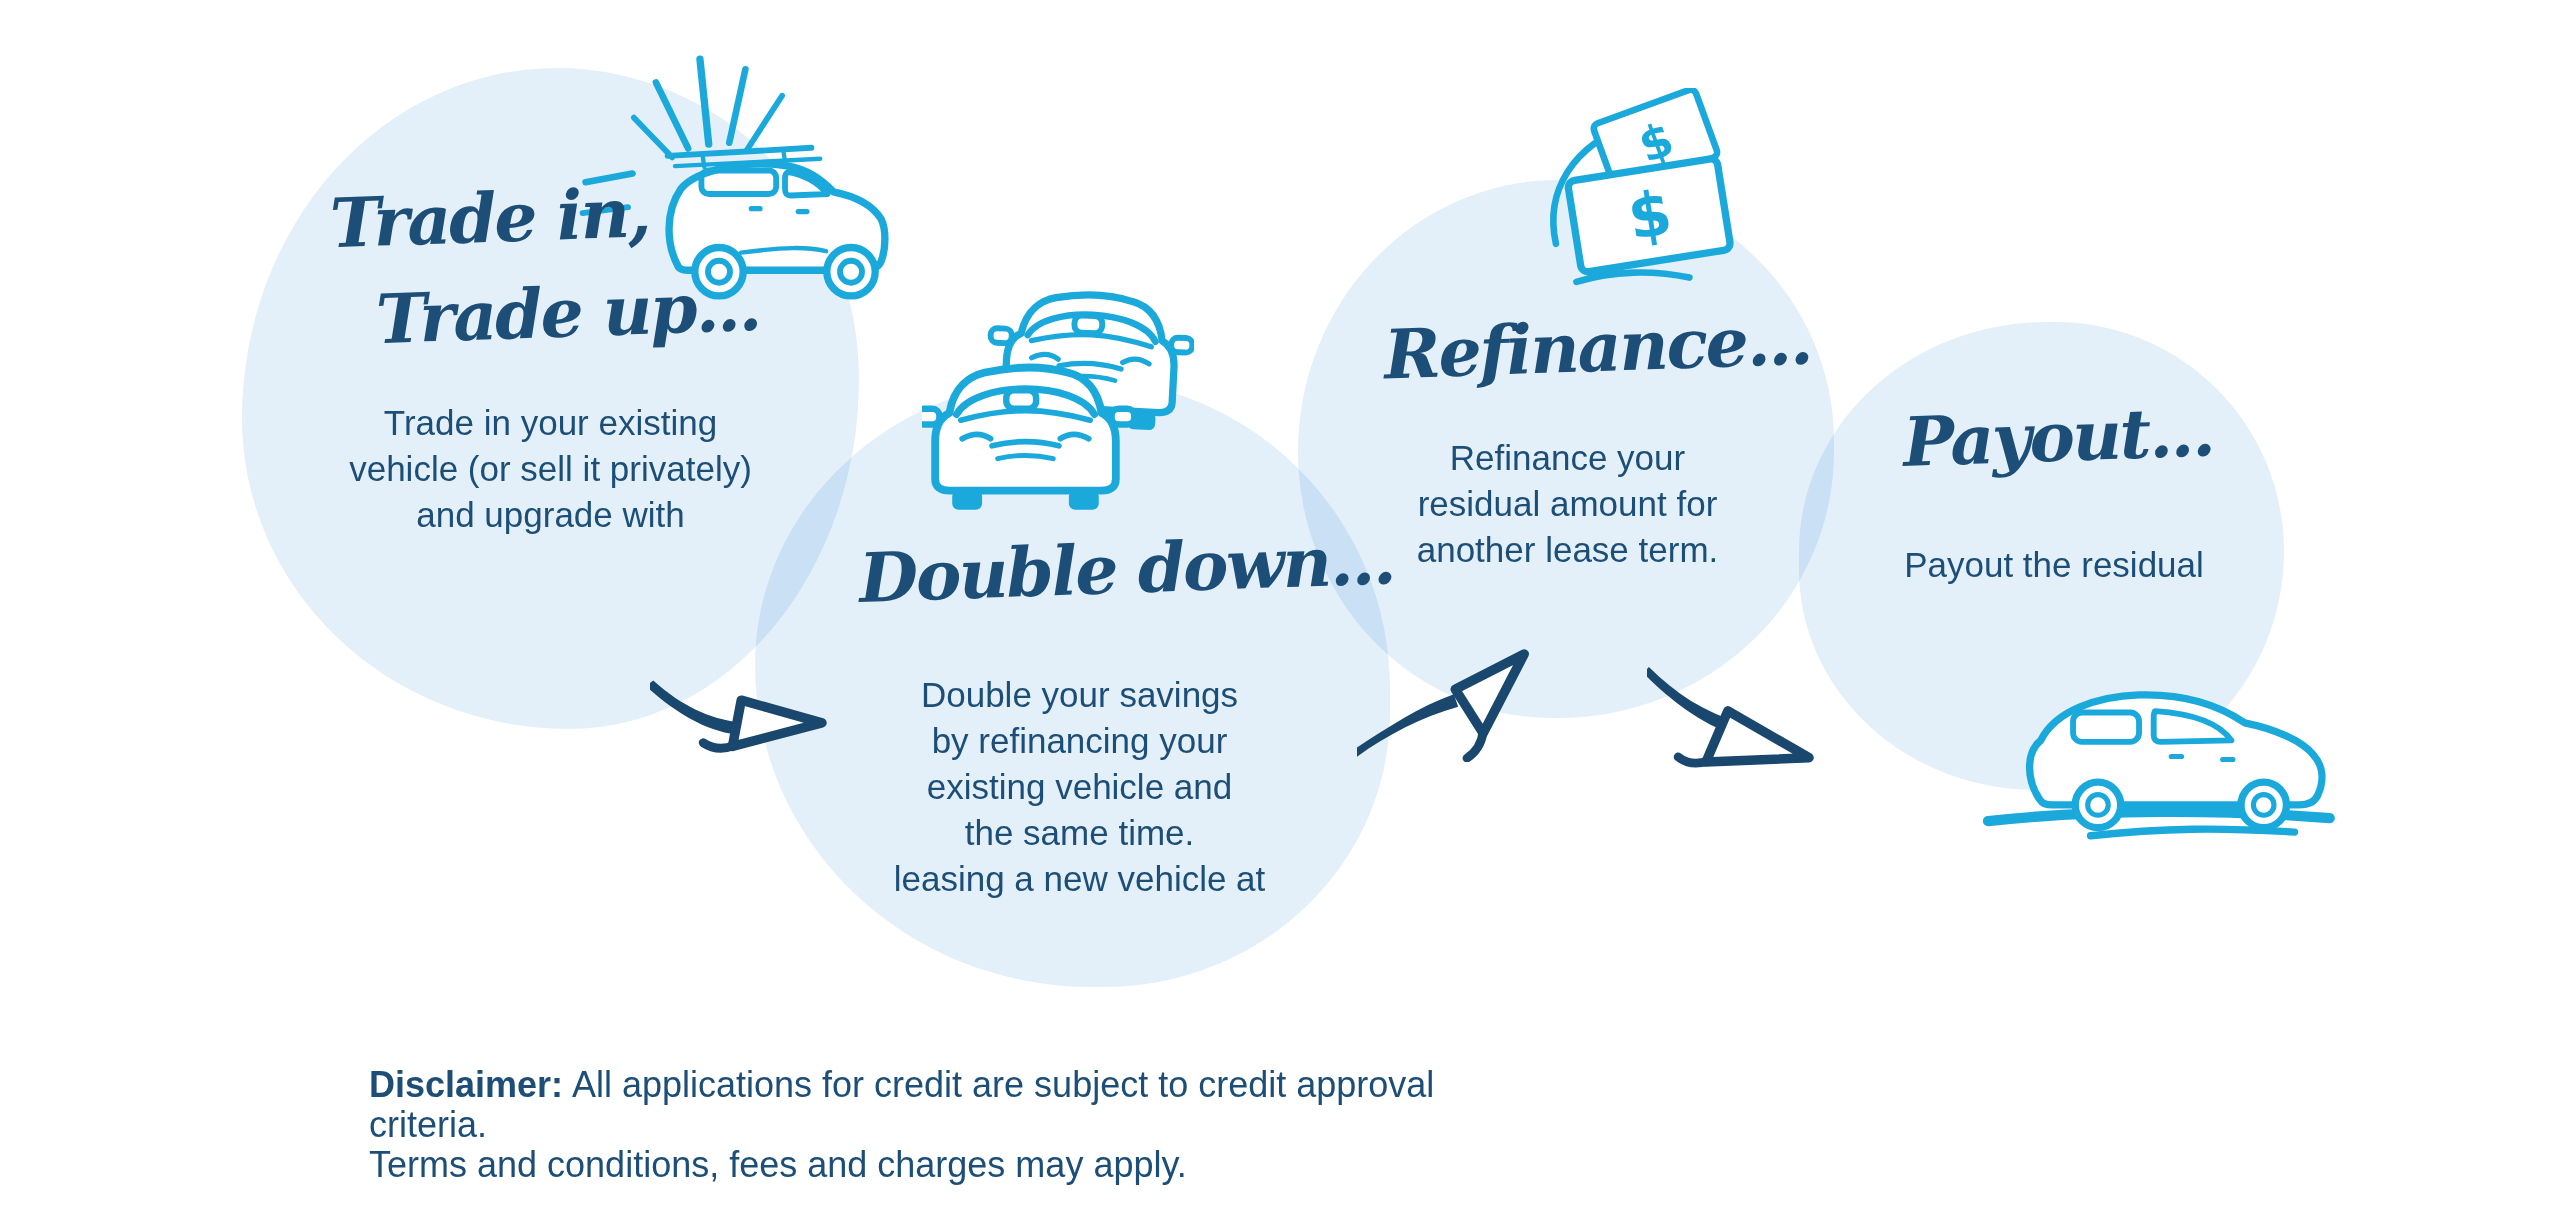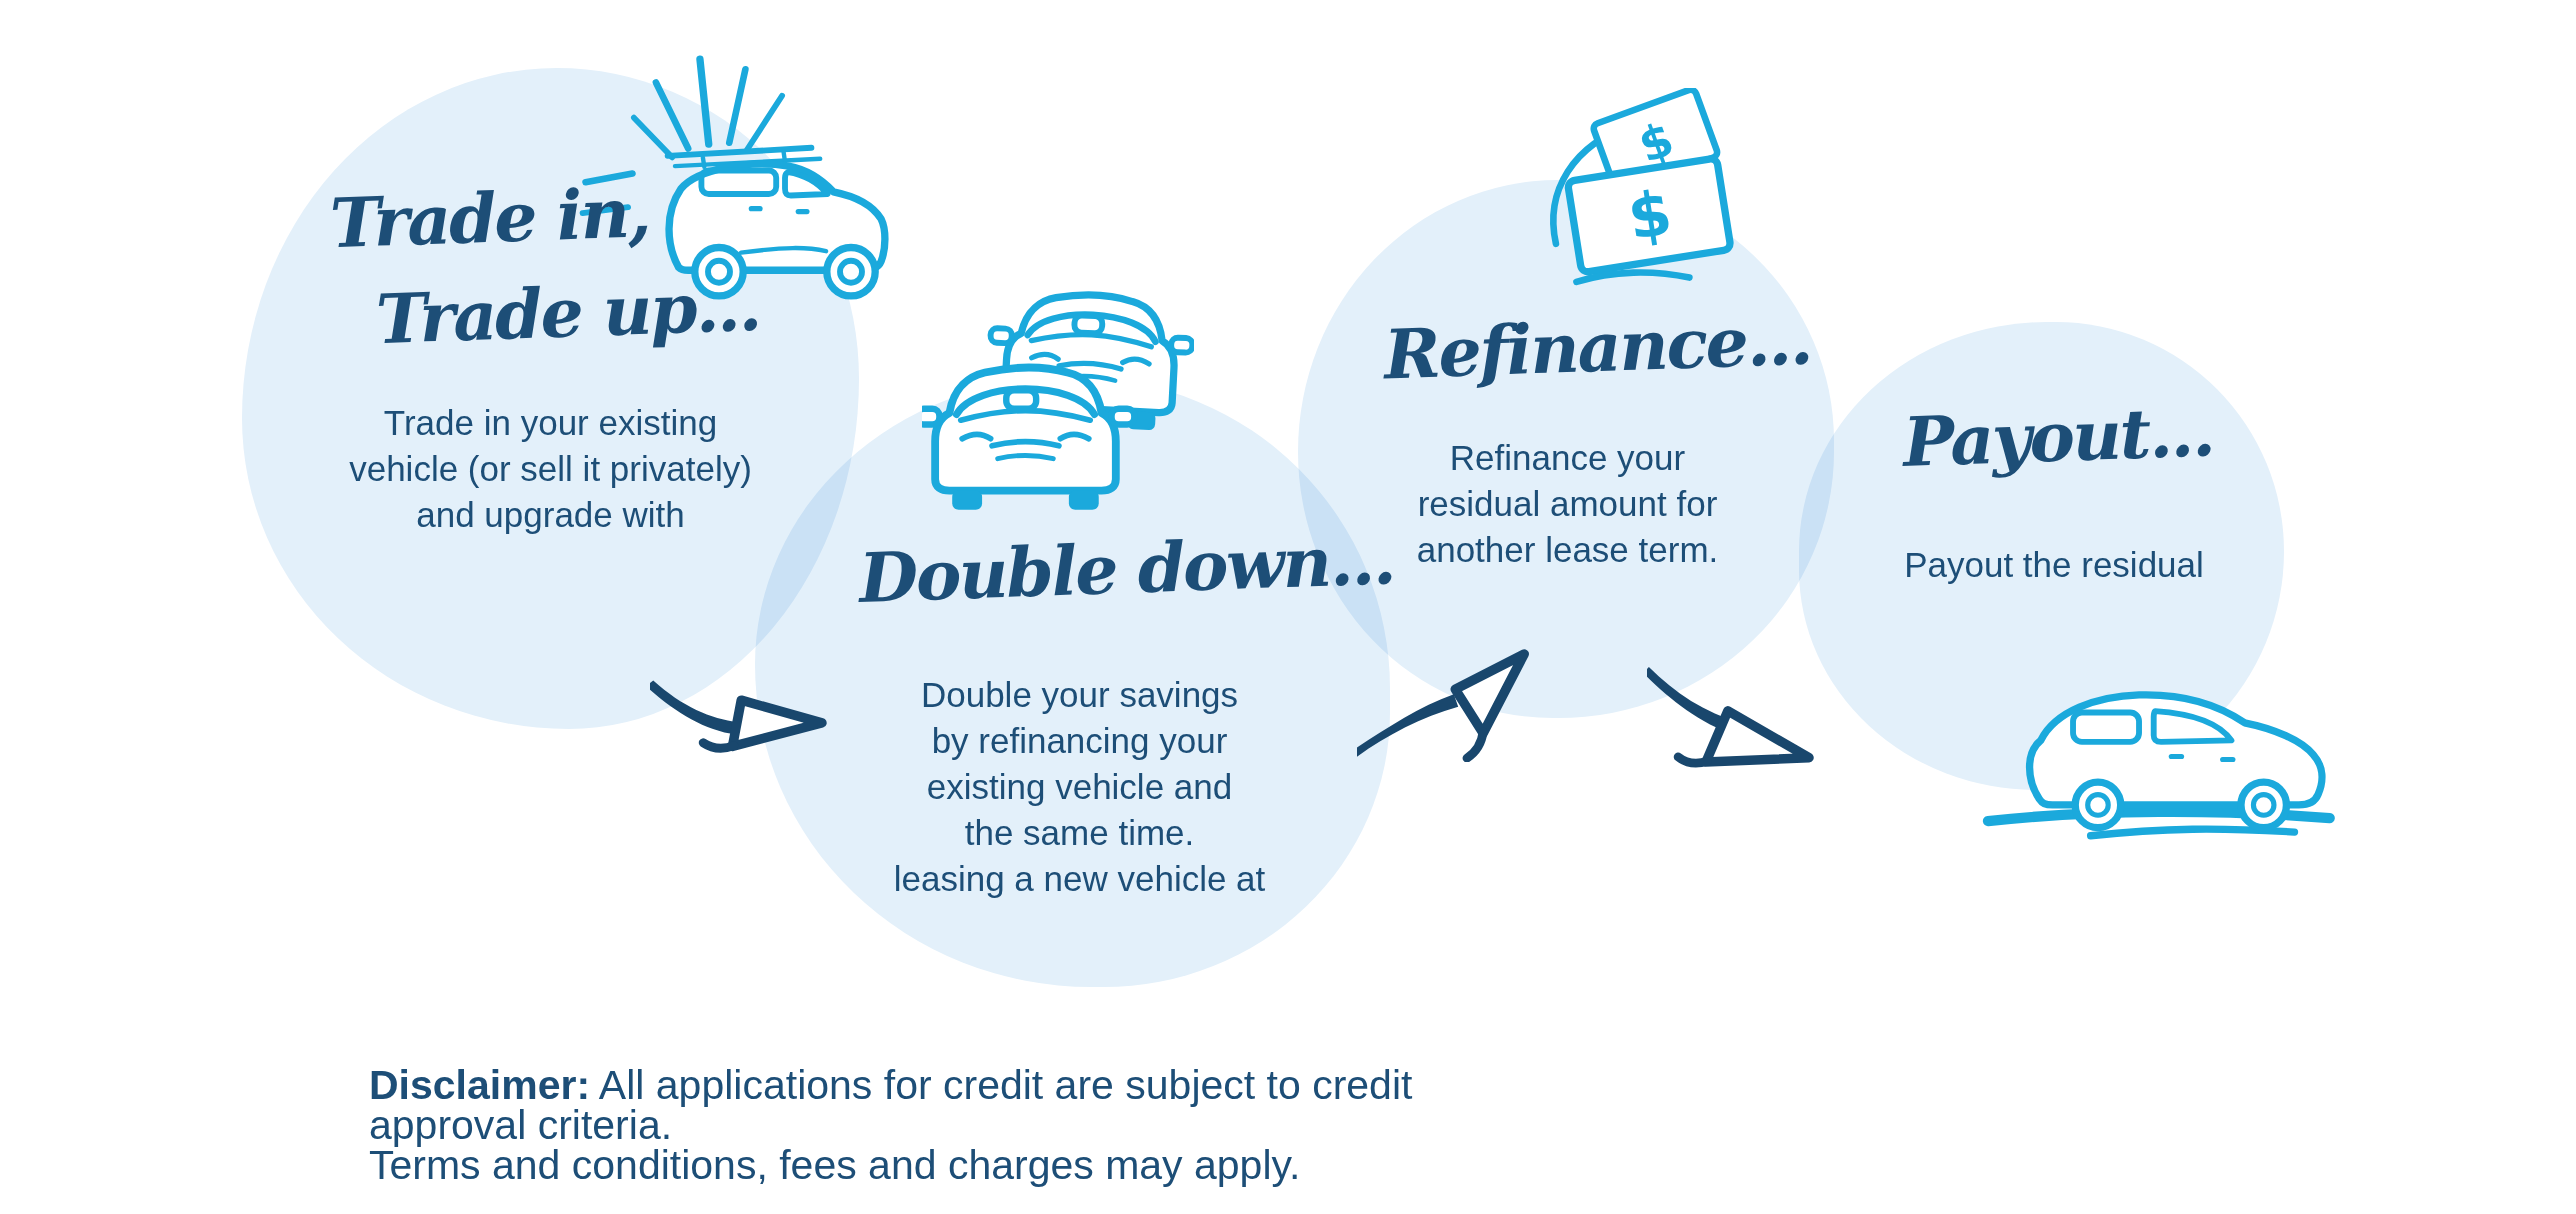--- a/index.html
+++ b/index.html
@@ -49,21 +49,21 @@
     font-size:35px;
     line-height:46px;
     text-align:center;
   }
   .disclaimer{
     position:absolute;
     left:369px;
     top:1065px;
     width:1101px;
     color:var(--navy);
-    font-size:41px;
+    font-size:36px;
     line-height:40px;
     text-align:left;
   }
   .disclaimer .bold{font-weight:700;}
   .disclaimer .rest{margin-left:8.8px;}
 
   
   .sc{stroke:var(--cyan);fill:none;stroke-linecap:round;stroke-linejoin:round;}
   .scw{stroke:var(--cyan);fill:#fff;stroke-linecap:round;stroke-linejoin:round;}
   .fc{fill:var(--cyan);font-family:"DejaVu Sans", sans-serif;font-weight:700;}

